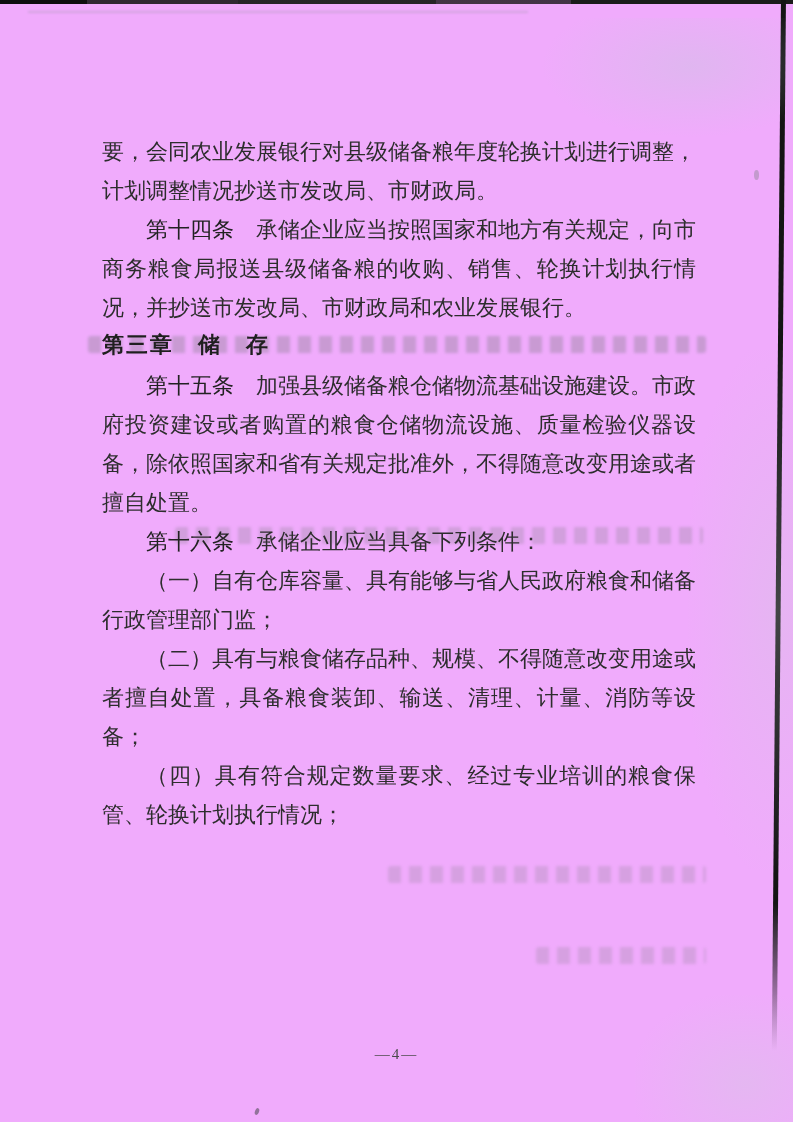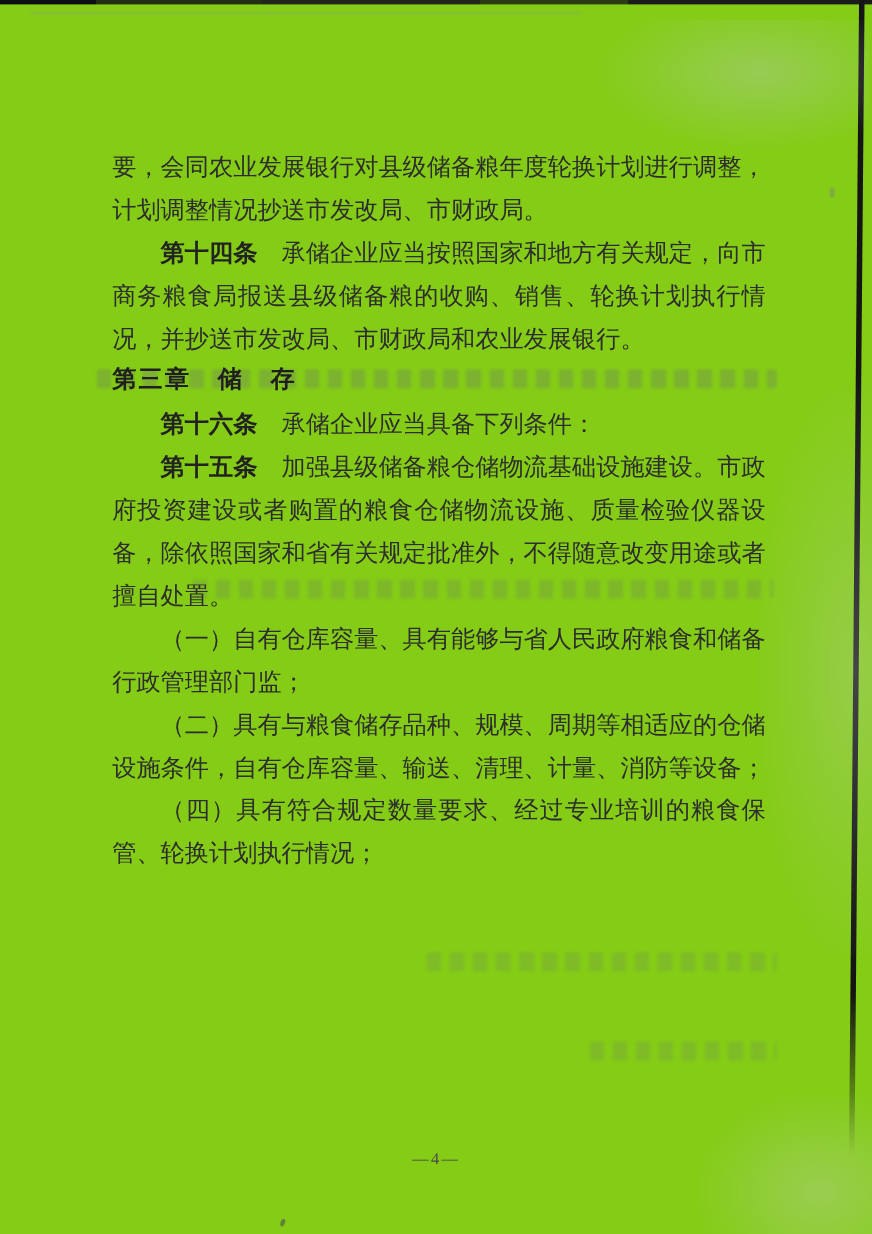--- a/index.html
+++ b/index.html
@@ -4,21 +4,21 @@
 <style>
   html, body {
     margin: 0;
     padding: 0;
     background: #ffffff;
   }
   .page {
     position: relative;
     width: 793px;
     height: 1122px;
-    background: #84cc16;
+    background: #f0abfc;
     overflow: hidden;
     font-family: "Liberation Serif", "DejaVu Serif", serif;
   }
 
   
   .edge-top {
     position: absolute;
     left: 0; top: 0;
     width: 100%; height: 4px;
     background: linear-gradient(90deg,
@@ -101,21 +101,21 @@
   }
   .content p {
     margin: 0;
     font-size: 22px;
     line-height: 39px;
     text-align: justify;
     text-justify: inter-character;
   }
   .content p.indent { text-indent: 2em; }
   .article-lead {
-    font-weight: 700;
+    font-weight: 400;
     color: #222;
   }
   .chapter-heading {
     margin: 34px 0 10px 0;
     font-family: Liberation Mono, monospace;
     font-weight: 700;
     font-size: 25px;
     line-height: 39px;
     text-align: center;
     letter-spacing: 2px;
@@ -150,27 +150,27 @@
   <div class="speck-right"></div>
 
   <div class="content">
 
     <p>要，会同农业发展银行对县级储备粮年度轮换计划进行调整，计划调整情况抄送市发改局、市财政局。</p>
 
     <p class="indent"><span class="article-lead">第十四条</span><span>　承储企业应当按照国家和地方有关规定，向市商务粮食局报送县级储备粮的收购、销售、轮换计划执行情况，并抄送市发改局、市财政局和农业发展银行。</span></p>
 
     <p class="chapter-heading">第三章　储　存</p>
 
+    <p class="indent"><span class="article-lead">第十五条</span><span>　加强县级储备粮仓储物流基础设施建设。市政府投资建设或者购置的粮食仓储物流设施、质量检验仪器设备，除依照国家和省有关规定批准外，不得随意改变用途或者擅自处置。</span></p>
+
     <p class="indent"><span class="article-lead">第十六条</span><span>　承储企业应当具备下列条件：</span></p>
-
-    <p class="indent"><span class="article-lead">第十五条</span><span>　加强县级储备粮仓储物流基础设施建设。市政府投资建设或者购置的粮食仓储物流设施、质量检验仪器设备，除依照国家和省有关规定批准外，不得随意改变用途或者擅自处置。</span></p>
 
     <p class="indent">（一）自有仓库容量、具有能够与省人民政府粮食和储备行政管理部门监；</p>
 
-    <p class="indent">（二）具有与粮食储存品种、规模、周期等相适应的仓储设施条件，自有仓库容量、输送、清理、计量、消防等设备；</p>
+    <p class="indent">（二）具有与粮食储存品种、规模、不得随意改变用途或者擅自处置，具备粮食装卸、输送、清理、计量、消防等设备；</p>
 
 
     <p class="indent">（四）具有符合规定数量要求、经过专业培训的粮食保管、轮换计划执行情况；</p>
 
 
   </div>
 
   <div class="footer">—4—</div>
 
 </div>

